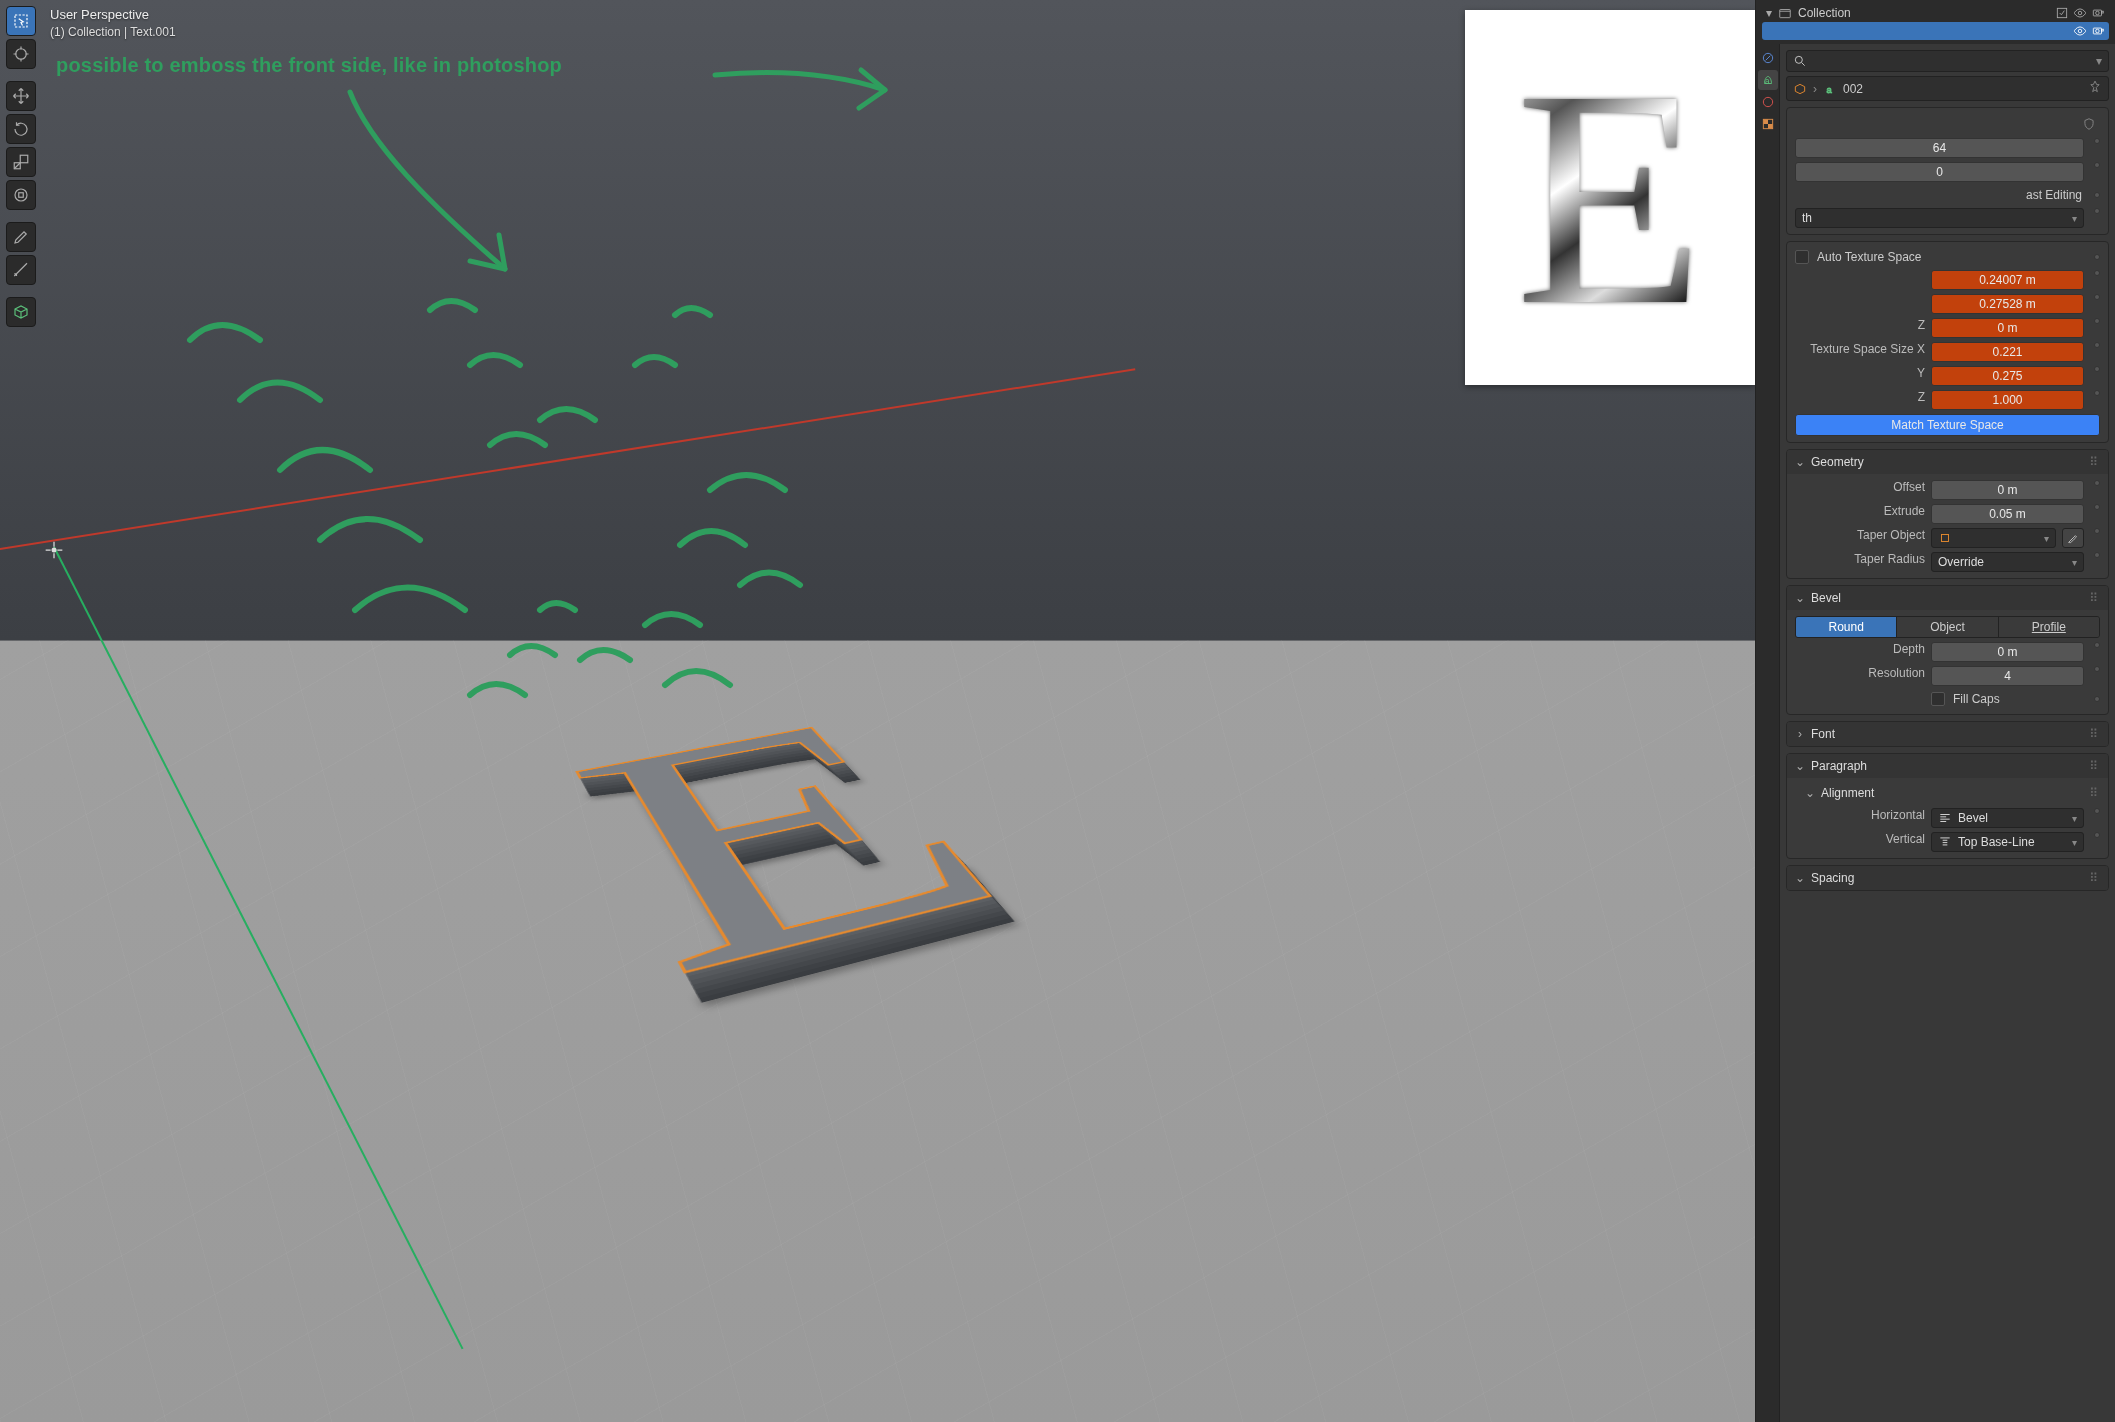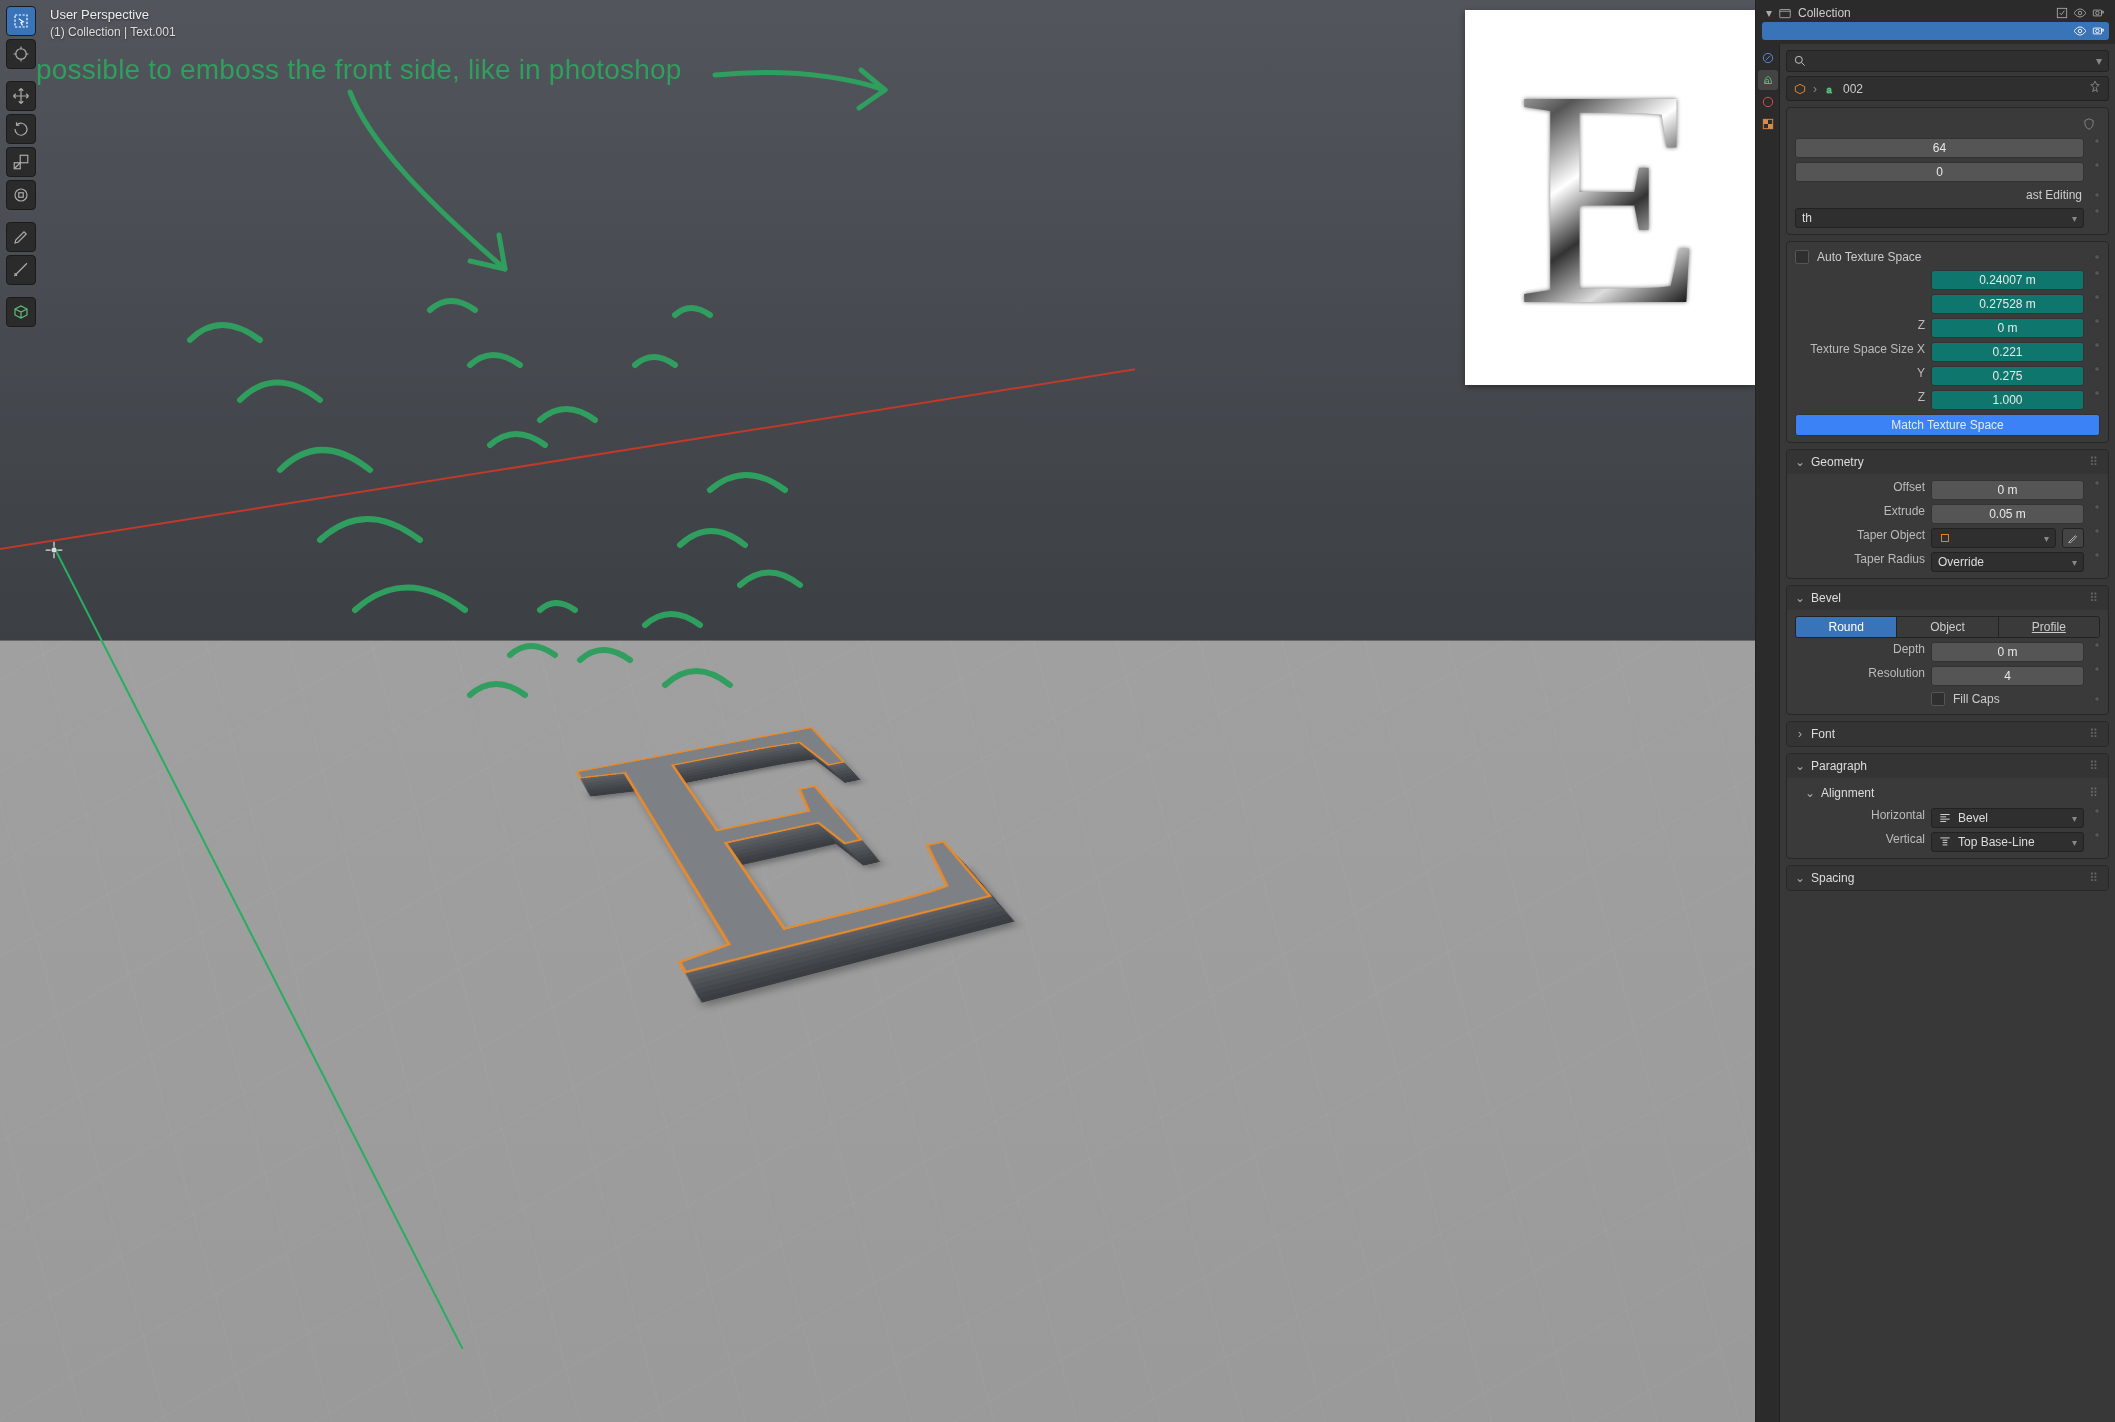--- a/index.html
+++ b/index.html
@@ -38,22 +38,22 @@
   background:#2b2b2b; border:1px solid #1b1b1b; border-radius:4px;
   display:flex; align-items:center; justify-content:center;
   color:#aaa;
 }
 .tool.active { background:#3a74b8; color:#fff; }
 .tool svg { width:18px; height:18px; stroke:currentColor; fill:none; stroke-width:1.6; }
 .tool-gap { height:6px; }
 
 
 .annotation-text {
-  position:absolute; top:54px; left:36px;
-  color:#2f9e5e; font-size:28px; font-weight:400;
+  position:absolute; top:54px; left:56px;
+  color:#2f9e5e; font-size:20px; font-weight:700;
   letter-spacing:.2px;
   white-space:nowrap;
   z-index:40;
 }
 
 
 .arrow { position:absolute; stroke:#2f9e5e; fill:none; stroke-width:5; stroke-linecap:round; stroke-linejoin:round; z-index:40;}
 .scribble { position:absolute; stroke:#2f9e5e; fill:none; stroke-width:6; stroke-linecap:round; z-index:39;}
 
 
@@ -170,21 +170,21 @@
   display:flex; align-items:flex-start; gap:6px;
 }
 .row .lbl {
   width:130px; text-align:right; color:#bbb; font-size:12px;
 }
 .numfield {
   flex:1; height:20px; background:#555; border:1px solid #333; border-radius:3px;
   color:#e8e8e8; text-align:center; font-size:12px; line-height:18px;
   position:relative;
 }
-.numfield.dark { background:#0f766e;}
+.numfield.dark { background:#c2410c;}
 .bullet {
   width:6px; height:6px; border-radius:50%; background:#555; margin-left:4px;
   border:1px solid #333;
 }
 .selectfield {
   flex:1; height:20px; background:#2f2f2f; border:1px solid #222; border-radius:3px;
   display:flex; align-items:center; padding:0 6px; gap:6px; color:#ddd;
   position:relative;
 }
 .selectfield::after{

